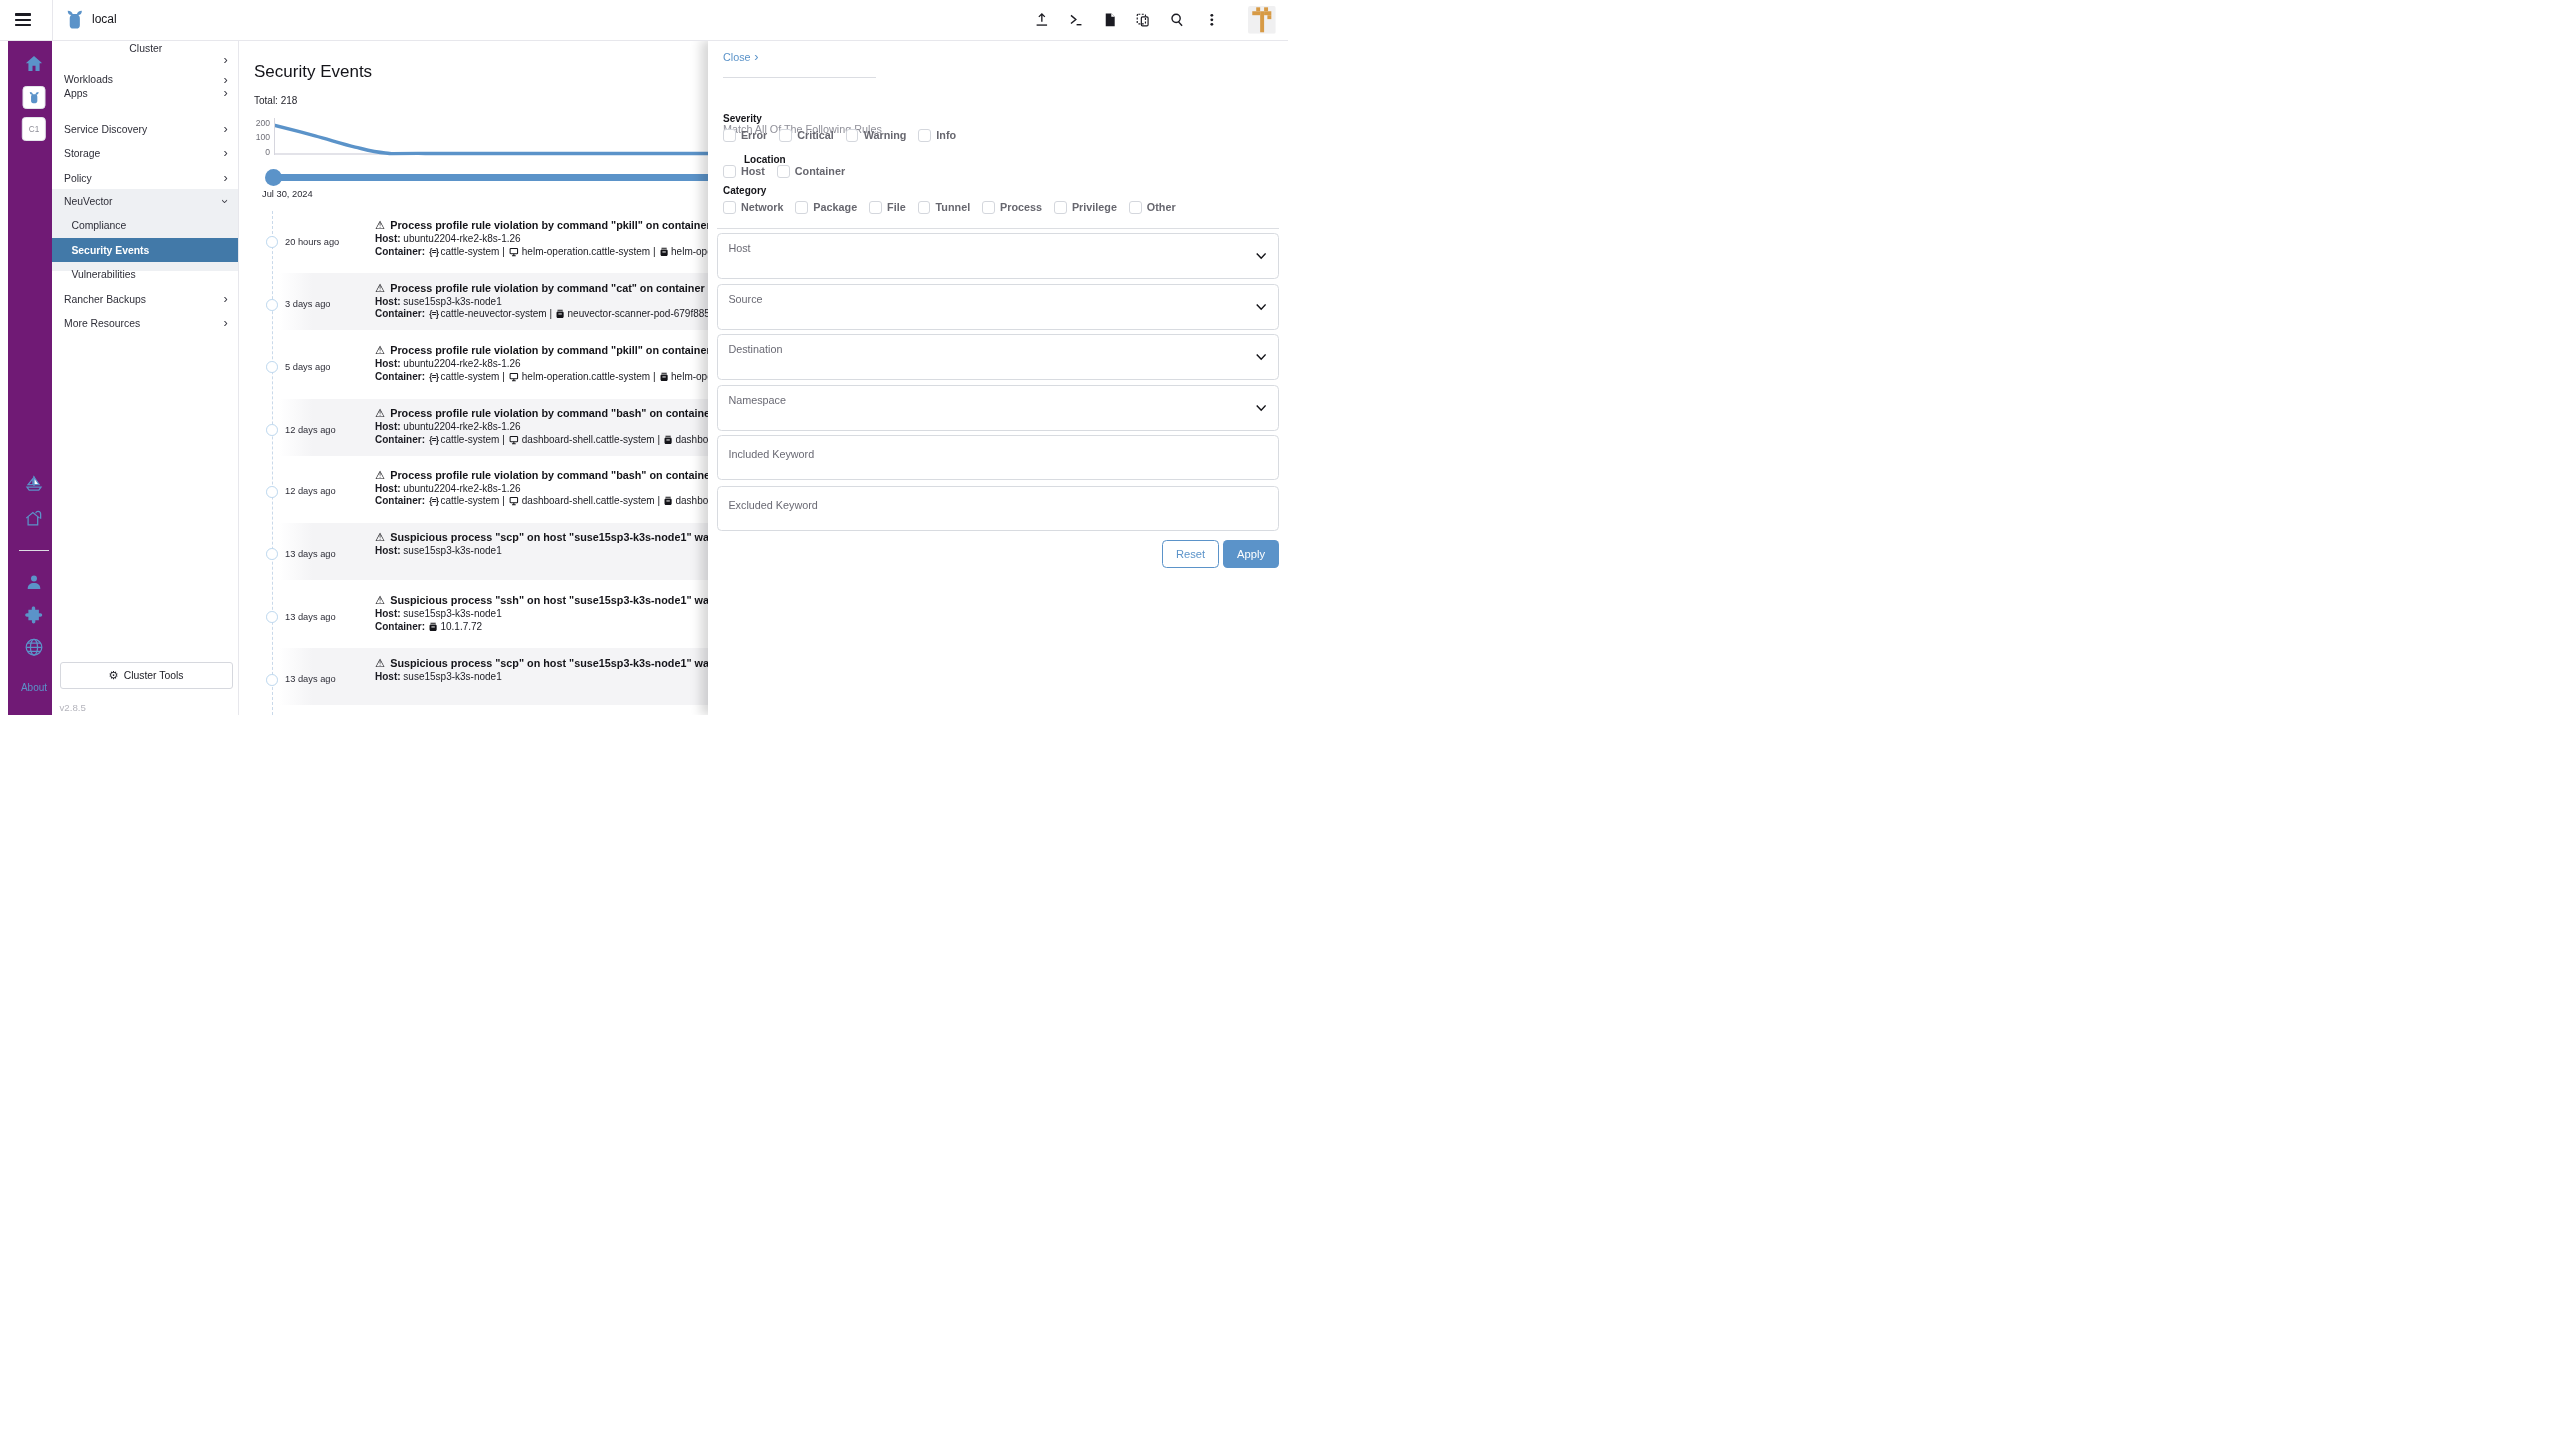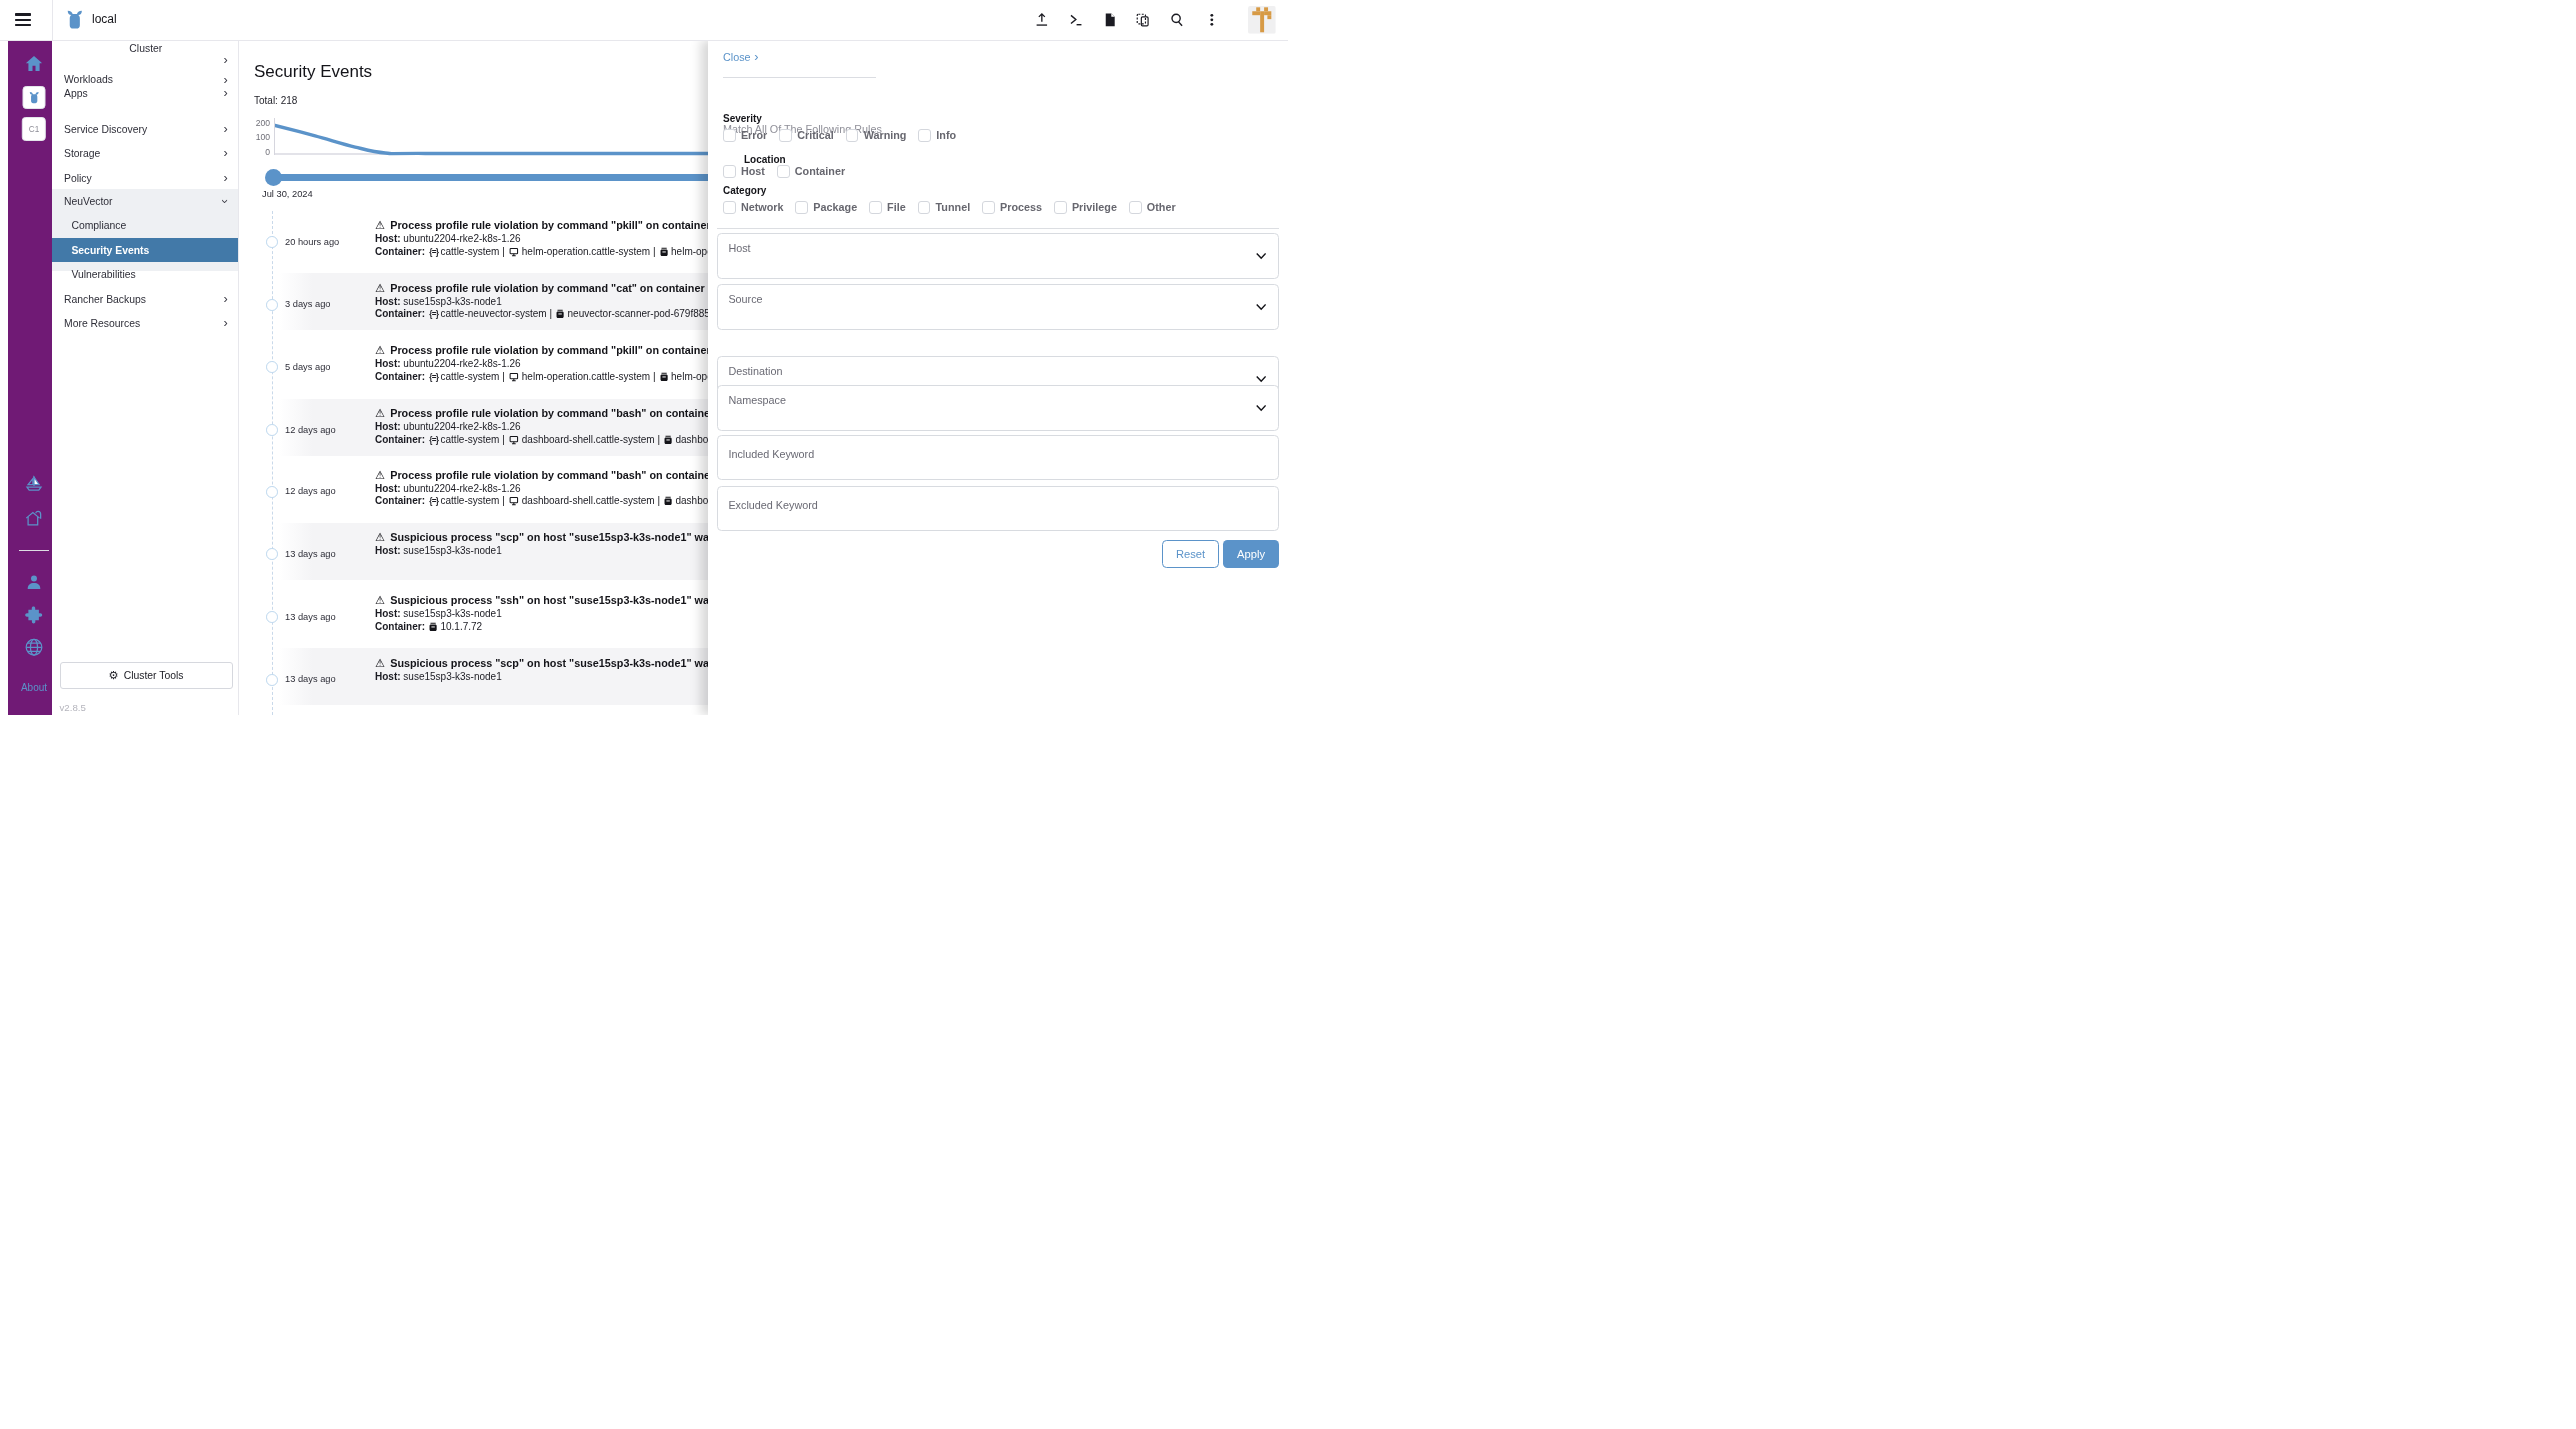--- a/index.html
+++ b/index.html
@@ -414,21 +414,21 @@
           <svg class="dd-chev" width="10.4" height="6.7" viewBox="0 0 14 9" fill="none" stroke="#141419" stroke-width="2">
             <path d="M1 1 L7 7.5 L13 1"></path>
           </svg>
         </div>
         <div class="dropdown" style="top: 244px; height: 44px;">
           <span class="dd-label">Source</span>
           <svg class="dd-chev" width="10.4" height="6.7" viewBox="0 0 14 9" fill="none" stroke="#141419" stroke-width="2">
             <path d="M1 1 L7 7.5 L13 1"></path>
           </svg>
         </div>
-        <div class="dropdown" style="top: 294px; height: 44px; margin-top: 22px;">
+        <div class="dropdown" style="top: 294px; height: 44px;">
           <span class="dd-label">Destination</span>
           <svg class="dd-chev" width="10.4" height="6.7" viewBox="0 0 14 9" fill="none" stroke="#141419" stroke-width="2">
             <path d="M1 1 L7 7.5 L13 1"></path>
           </svg>
         </div>
         <div class="dropdown" style="top: 345px; height: 44px;">
           <span class="dd-label">Namespace</span>
           <svg class="dd-chev" width="10.4" height="6.7" viewBox="0 0 14 9" fill="none" stroke="#141419" stroke-width="2">
             <path d="M1 1 L7 7.5 L13 1"></path>
           </svg>

